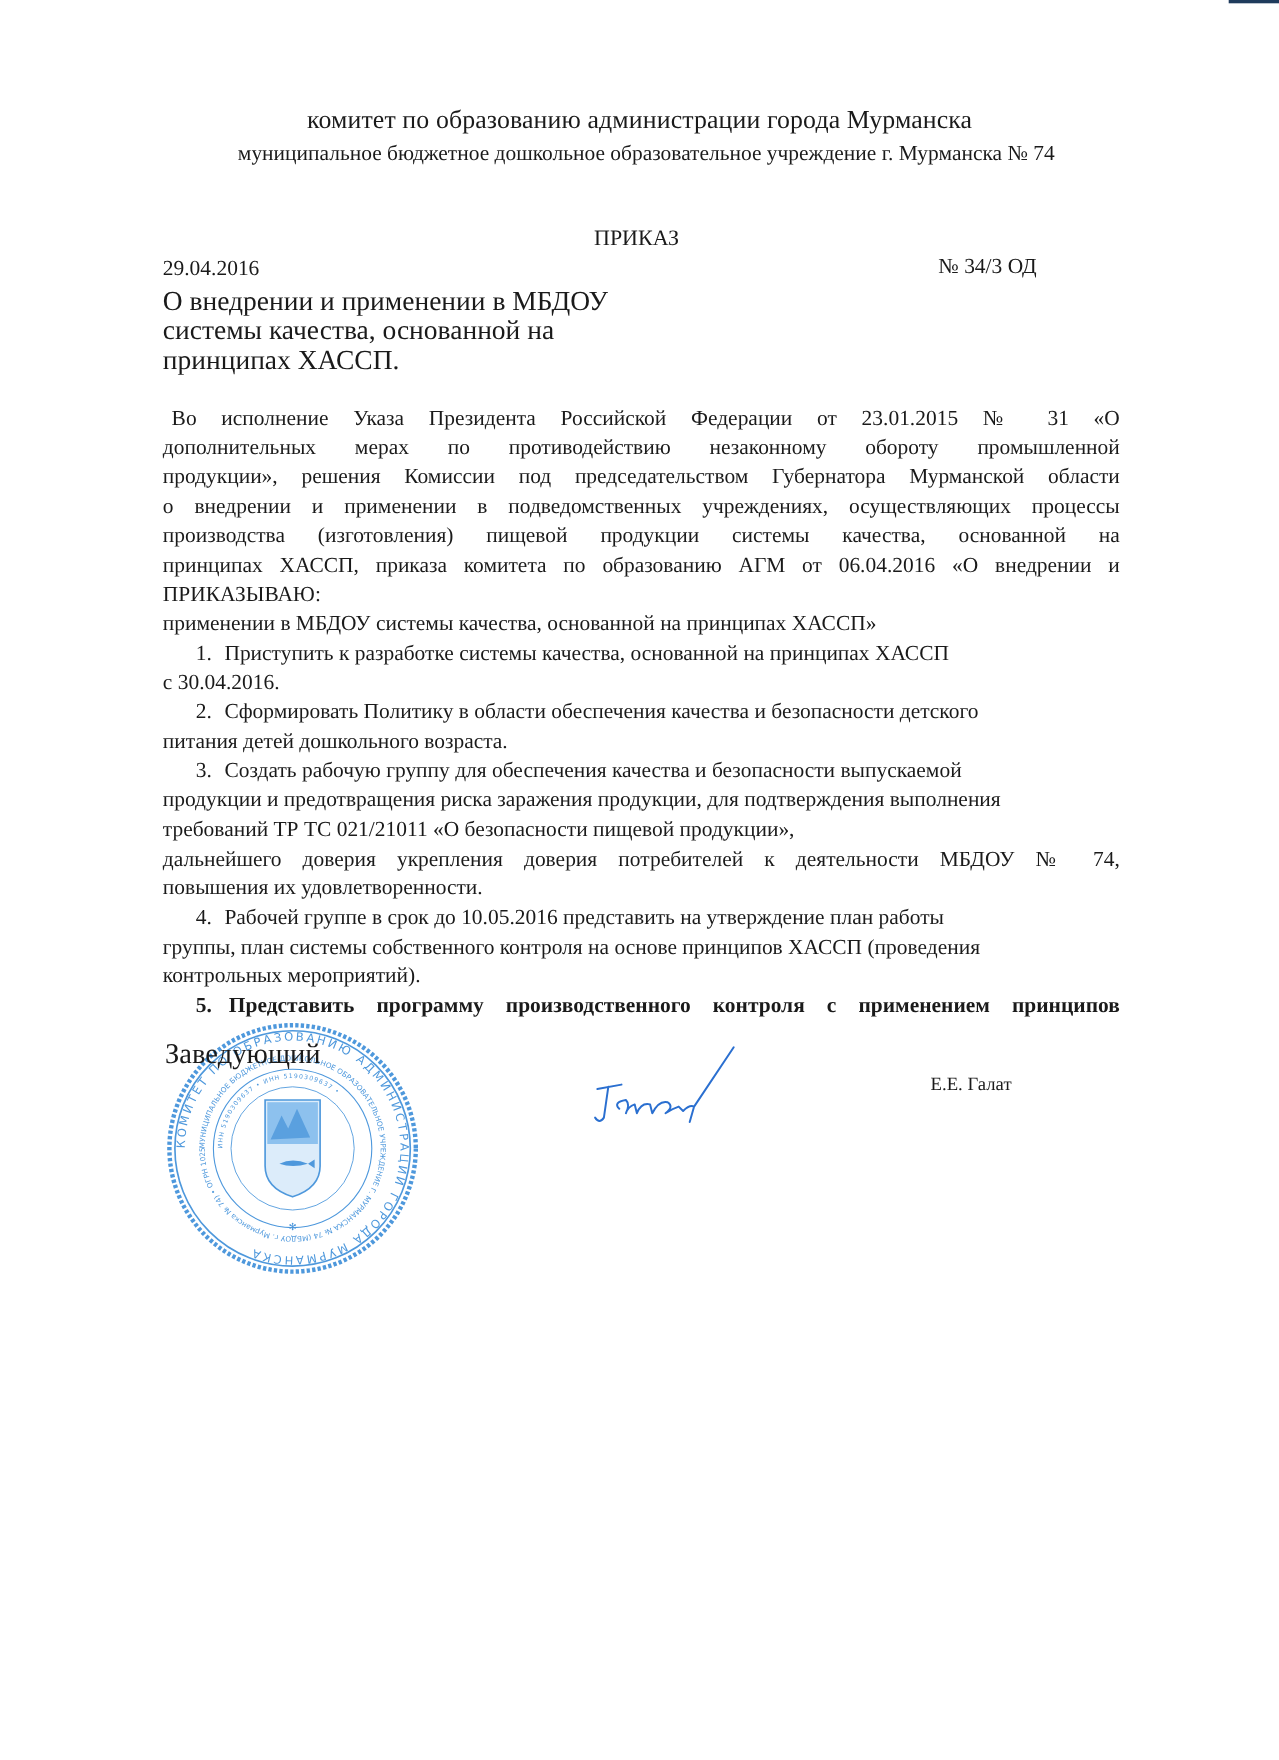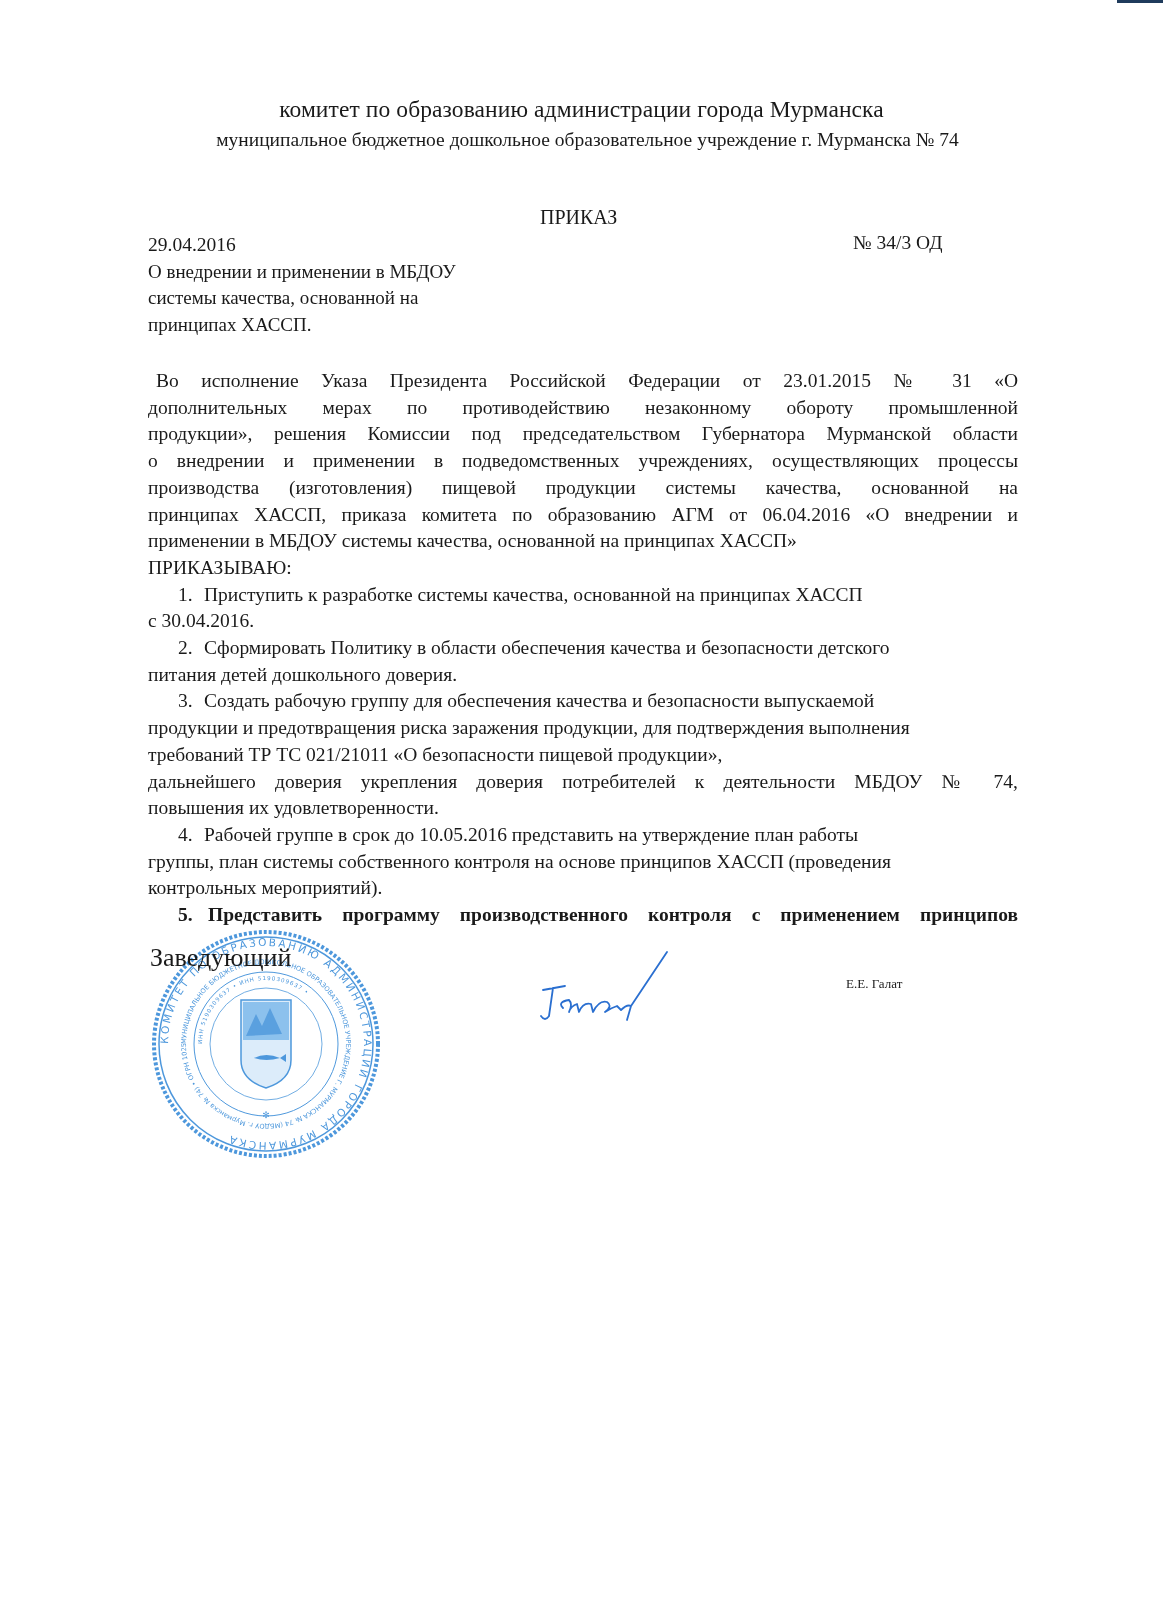--- a/index.html
+++ b/index.html
@@ -5,31 +5,31 @@
   html, body { margin: 0; padding: 0; background: #ffffff; }
   body { width: 1163px; height: 1600px; position: relative; overflow: hidden;
          font-family: "Liberation Serif", "DejaVu Serif", serif; color: #1a1a1a; }
   .corner-mark { position: absolute; top: 0; left: 1117px; width: 46px; height: 3px; background: #1f3b5c; }
   .abs { position: absolute; white-space: nowrap; }
   .h1 { top: 96px; left: 0; width: 1163px; text-align: center; font-size: 23.5px; letter-spacing: 0.1px; }
   .h2 { top: 129px; left: 0; width: 1163px; text-align: center; font-size: 19.5px; padding-left: 12px; box-sizing: border-box; }
   .title { top: 206px; left: 540px; font-size: 20px; }
   .date { top: 234px; left: 148px; font-size: 19.5px; }
   .number { top: 232px; left: 853px; font-size: 19.5px; }
-  .subj { left: 148px; font-size: 19px; }
+  .subj { left: 148px; font-size: 25px; }
   .body { position: absolute; left: 148px; width: 870px; font-size: 19.5px; line-height: 26.7px; }
   .line { display: block; white-space: nowrap; }
   .just { text-align: justify; text-align-last: justify; white-space: normal; }
   .ind1 { padding-left: 8px; }
   .li { padding-left: 30px; }
   .li .n { display: inline-block; width: 26px; }
   .li5 { padding-left: 30px; font-weight: bold; }
   .cont5 { padding-left: 68px; }
   .sign-pos { top: 943px; left: 150px; font-size: 26px; z-index: 2; }
-  .sign-name { top: 976px; left: 846px; font-size: 13px; }
+  .sign-name { top: 976px; left: 846px; font-size: 17px; }
   .stamp { position: absolute; left: 150px; top: 928px; width: 232px; height: 232px; z-index: 1; }
   .signature { position: absolute; left: 535px; top: 948px; width: 140px; height: 75px; }
 </style>
 </head>
 <body>
 
 <div class="corner-mark"></div>
 
 <div class="abs h1">комитет по образованию администрации города Мурманска</div>
 <div class="abs h2">муниципальное бюджетное дошкольное образовательное учреждение г. Мурманска № 74</div>
@@ -42,31 +42,31 @@
 <div class="abs subj" style="top:287px">системы качества, основанной на</div>
 <div class="abs subj" style="top:314px">принципах ХАССП.</div>
 
 <div class="body" style="top:368px">
   <span class="line just ind1">Во исполнение Указа Президента Российской Федерации от 23.01.2015 № 31 «О</span>
   <span class="line just">дополнительных мерах по противодействию незаконному обороту промышленной</span>
   <span class="line just">продукции», решения Комиссии под председательством Губернатора Мурманской области</span>
   <span class="line just">о внедрении и применении в подведомственных учреждениях, осуществляющих процессы</span>
   <span class="line just">производства (изготовления) пищевой продукции системы качества, основанной на</span>
   <span class="line just">принципах ХАССП, приказа комитета по образованию АГМ от 06.04.2016 «О внедрении и</span>
+  <span class="line">ПРИКАЗЫВАЮ:</span>
   <span class="line">применении в МБДОУ системы качества, основанной на  принципах ХАССП»</span>
-  <span class="line">ПРИКАЗЫВАЮ:</span>
 
   <div>
     <span class="line li"><span class="n">1.</span><span>Приступить к разработке системы качества, основанной на принципах ХАССП</span></span>
     <span class="line">с 30.04.2016.</span>
   </div>
 
   <div>
     <span class="line li"><span class="n">2.</span><span>Сформировать Политику в области обеспечения качества и безопасности детского</span></span>
-    <span class="line">питания детей дошкольного доверия.</span>
+    <span class="line">питания детей дошкольного возраста.</span>
   </div>
 
   <div>
     <span class="line li"><span class="n">3.</span><span>Создать рабочую группу для обеспечения качества и безопасности выпускаемой</span></span>
     <span class="line">продукции и предотвращения риска заражения продукции, для подтверждения выполнения</span>
     <span class="line">требований ТР ТС 021/21011 «О безопасности пищевой продукции»,</span>
     <span class="line just">дальнейшего доверия укрепления доверия потребителей к деятельности МБДОУ № 74,</span>
     <span class="line">повышения их удовлетворенности.</span>
   </div>
 

